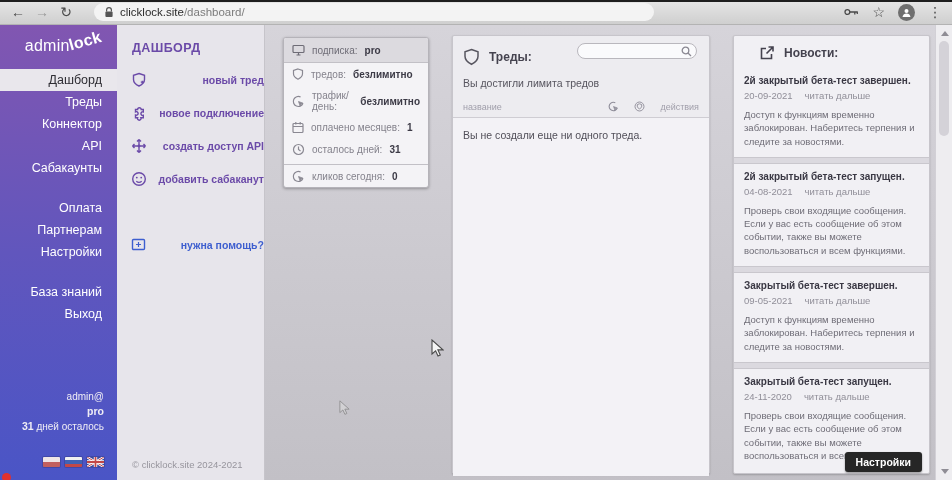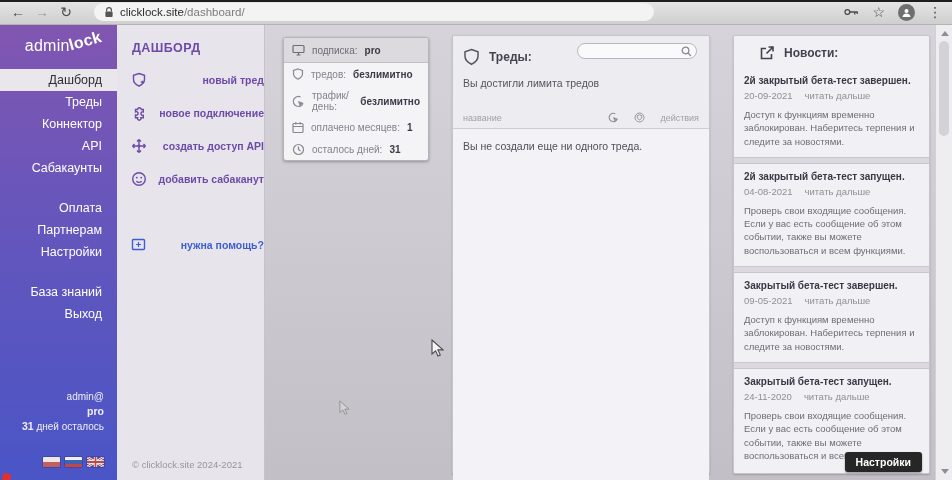--- a/index.html
+++ b/index.html
@@ -70,21 +70,21 @@
     background:#edecf0; border:1px solid #c7c5cb; border-radius:2px;
     box-shadow:0 1px 2px rgba(0,0,0,.2); }
   .tp-head { padding:12px 10px 0; position:relative; }
   .tp-title-row { display:flex; align-items:center; gap:9px; }
   .tp-title { font-size:12px; font-weight:bold; color:#45434f; }
   .tp-search { position:absolute; top:7px; right:12px; width:120px; height:16px;
     background:#fafafc; border:1px solid #b9b7bd; border-radius:8px; padding:0 18px 0 8px;
     font-size:9px; color:#555; outline:none; }
   .tp-search-ic { position:absolute; top:10px; right:17px; color:#8a8892; display:flex; }
   .tp-limit { margin-top:11px; font-size:10.5px; color:#57555f; }
-  .tp-cols { margin-top:23px; display:flex; align-items:center; font-size:9px; color:#a09eaa; padding-bottom:5px; }
+  .tp-cols { margin-top:12px; display:flex; align-items:center; font-size:9px; color:#a09eaa; padding-bottom:5px; }
   .tp-cols .name { flex:1; }
   .tp-cols .colic { display:flex; margin-right:15px; color:#8f8d99; }
   .tp-body { border-top:1px solid #cfcdd3; background:#f3f2f6; padding:11px 10px;
     font-size:10.5px; color:#514f59; height:calc(100% - 78px); }
 
   
   .news-panel { position:absolute; left:468px; top:10px; width:197px; bottom:6px;
     background:#f1f0f4; border:1px solid #c7c5cb; border-radius:2px;
     box-shadow:0 1px 2px rgba(0,0,0,.2); overflow:hidden; }
   .np-head { padding:9px 25px 7px; display:flex; align-items:center; gap:9px; }
@@ -280,20 +280,30 @@
       </div>
       <div class="stats-row">
         <span class="sic">
           <svg width="13" height="13" viewBox="0 0 13 13" fill="none" stroke="#8a8892" stroke-width="1.2">
               <circle cx="6.5" cy="6.5" r="5"></circle>
               <path d="M6.5 3.5v3l2 1.5"></path>
             </svg>
         </span>
         <span>осталось дней:</span>
         <span class="v">31</span>
+      </div>
+      <div class="stats-row stats-footer">
+        <span class="sic">
+          <svg width="13" height="13" viewBox="0 0 13 13" fill="none" stroke="#8a8892" stroke-width="1.2">
+              <path d="M11 8.3A5 5 0 1 1 8.6 2"></path>
+              <path d="M6.5 6.5l4.5 1.7-2 .8-.8 2z" fill="#8a8892" stroke-width=".8"></path>
+            </svg>
+        </span>
+        <span>кликов сегодня:</span>
+        <span class="v">0</span>
       </div>
     </div>
 
     <div class="threads-panel">
       <div class="tp-head">
         <div class="tp-title-row">
           <span style="display:flex">
             <svg width="17" height="18" viewBox="0 0 17 18" fill="none" stroke="#57555f" stroke-width="1.5">
                 <path d="M8.5 1.5l6.5 2.2v4.6c0 4-3.3 6.5-6.5 8-3.2-1.5-6.5-4-6.5-8V3.7z"></path>
               </svg>

